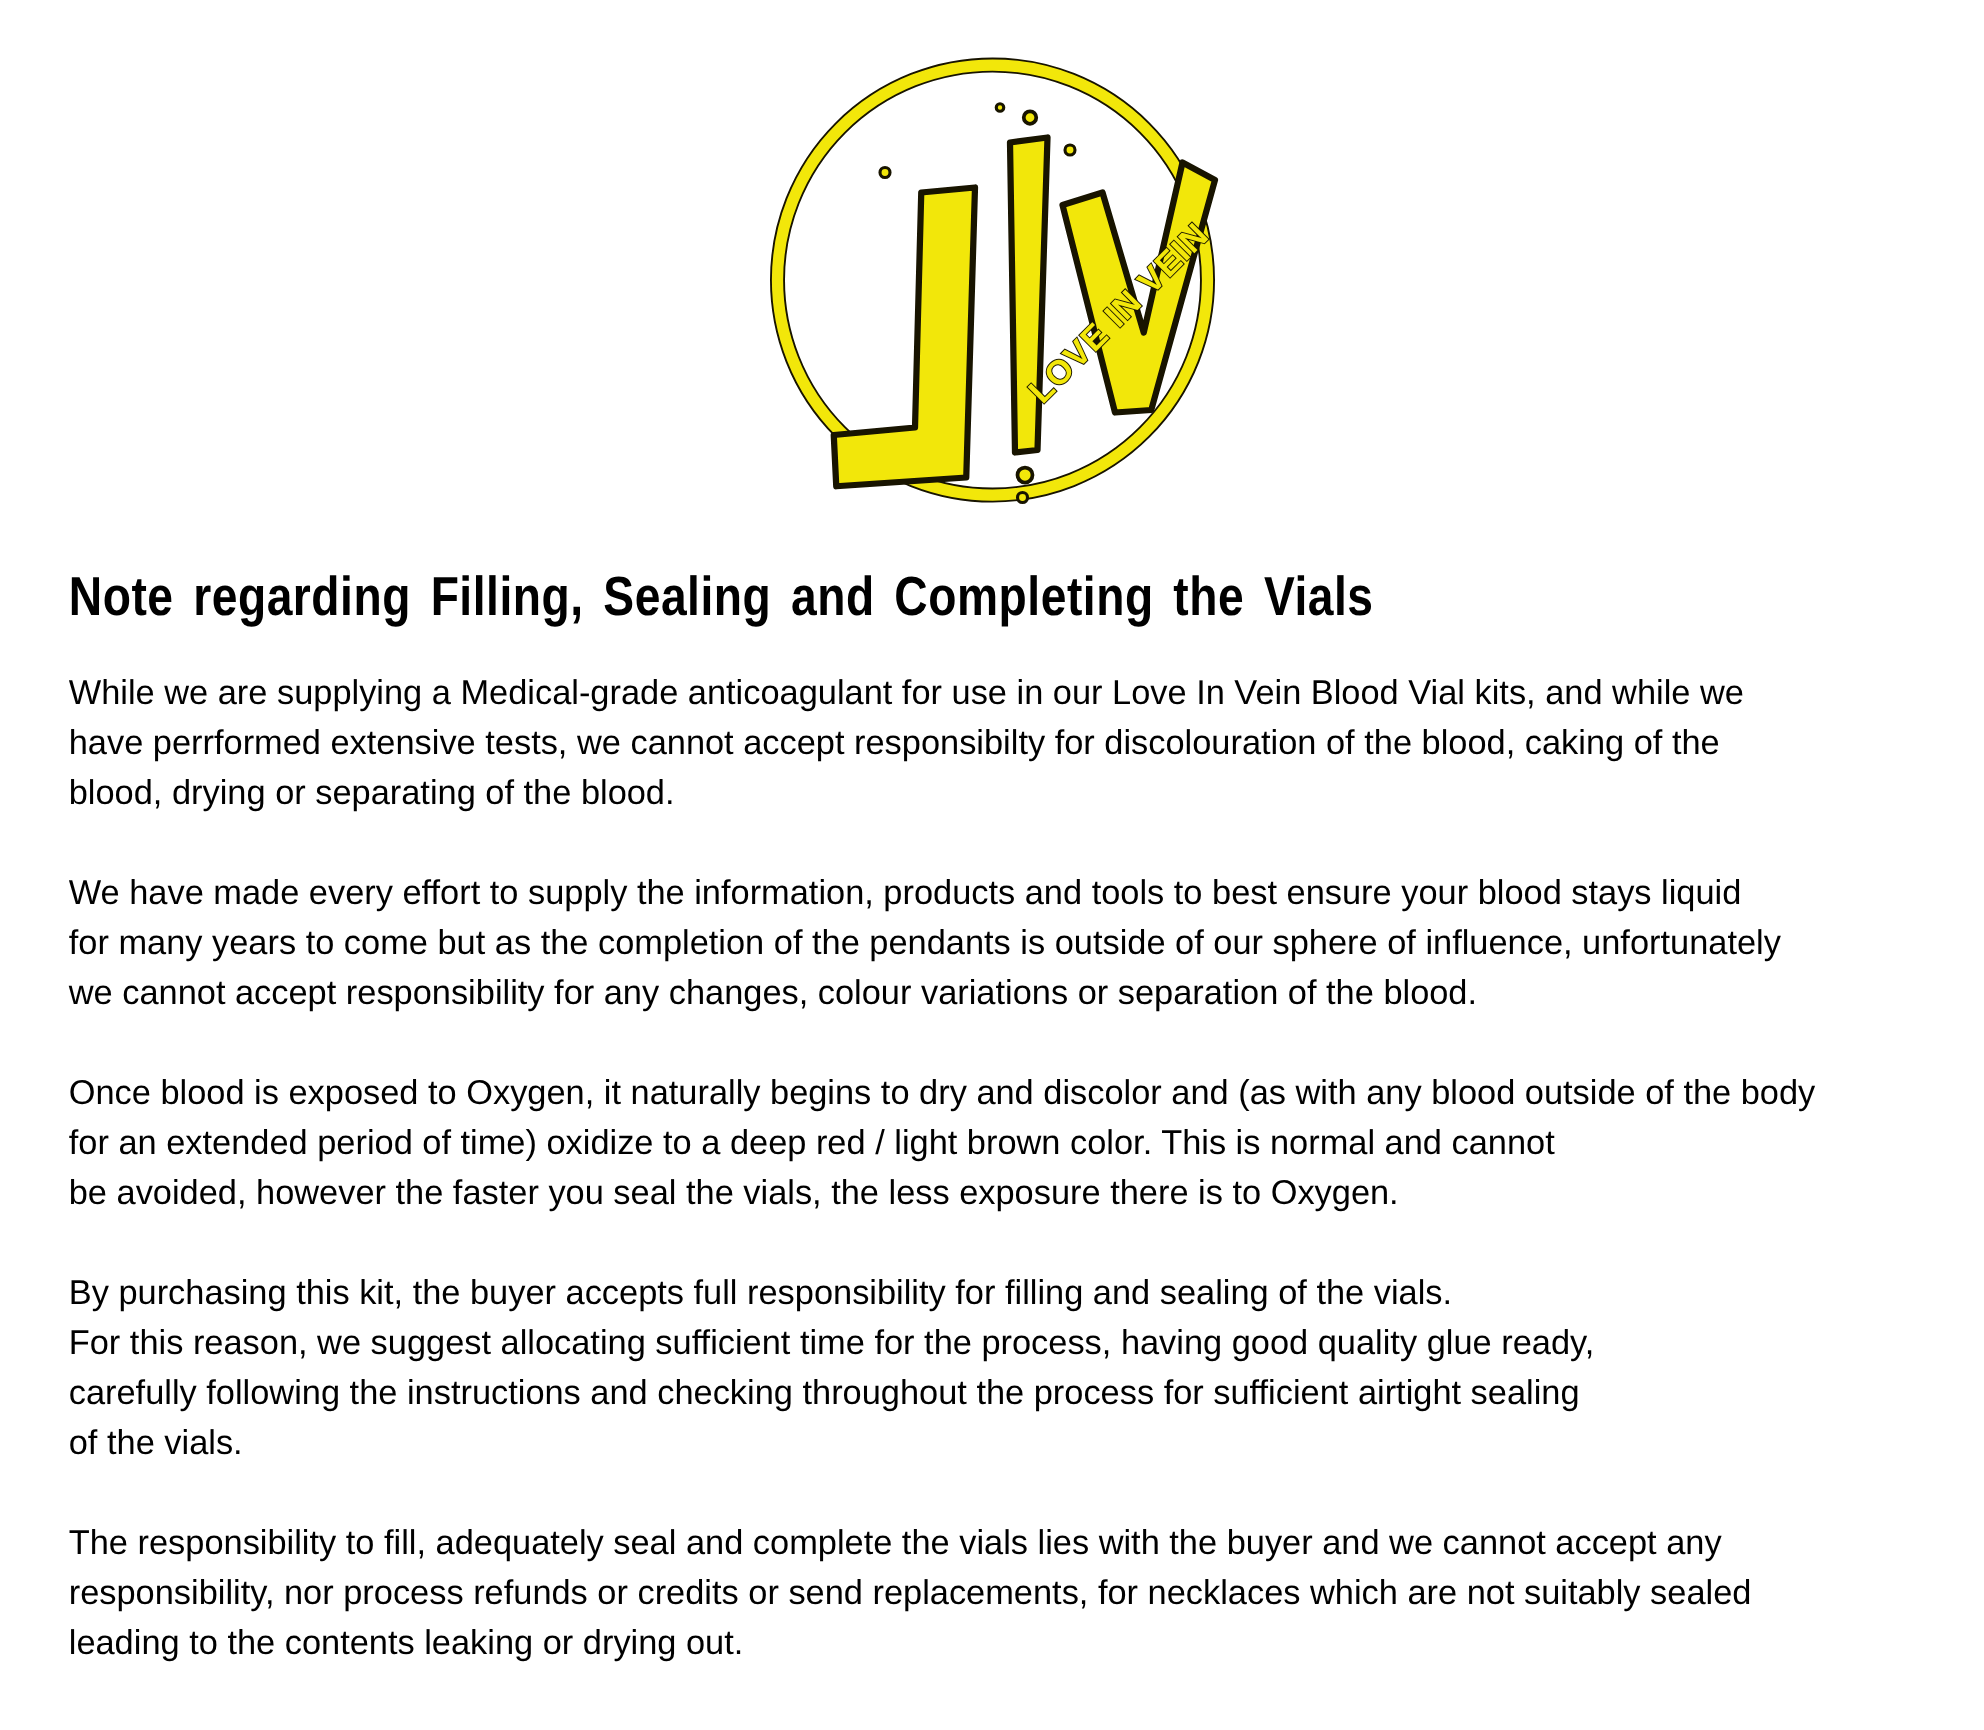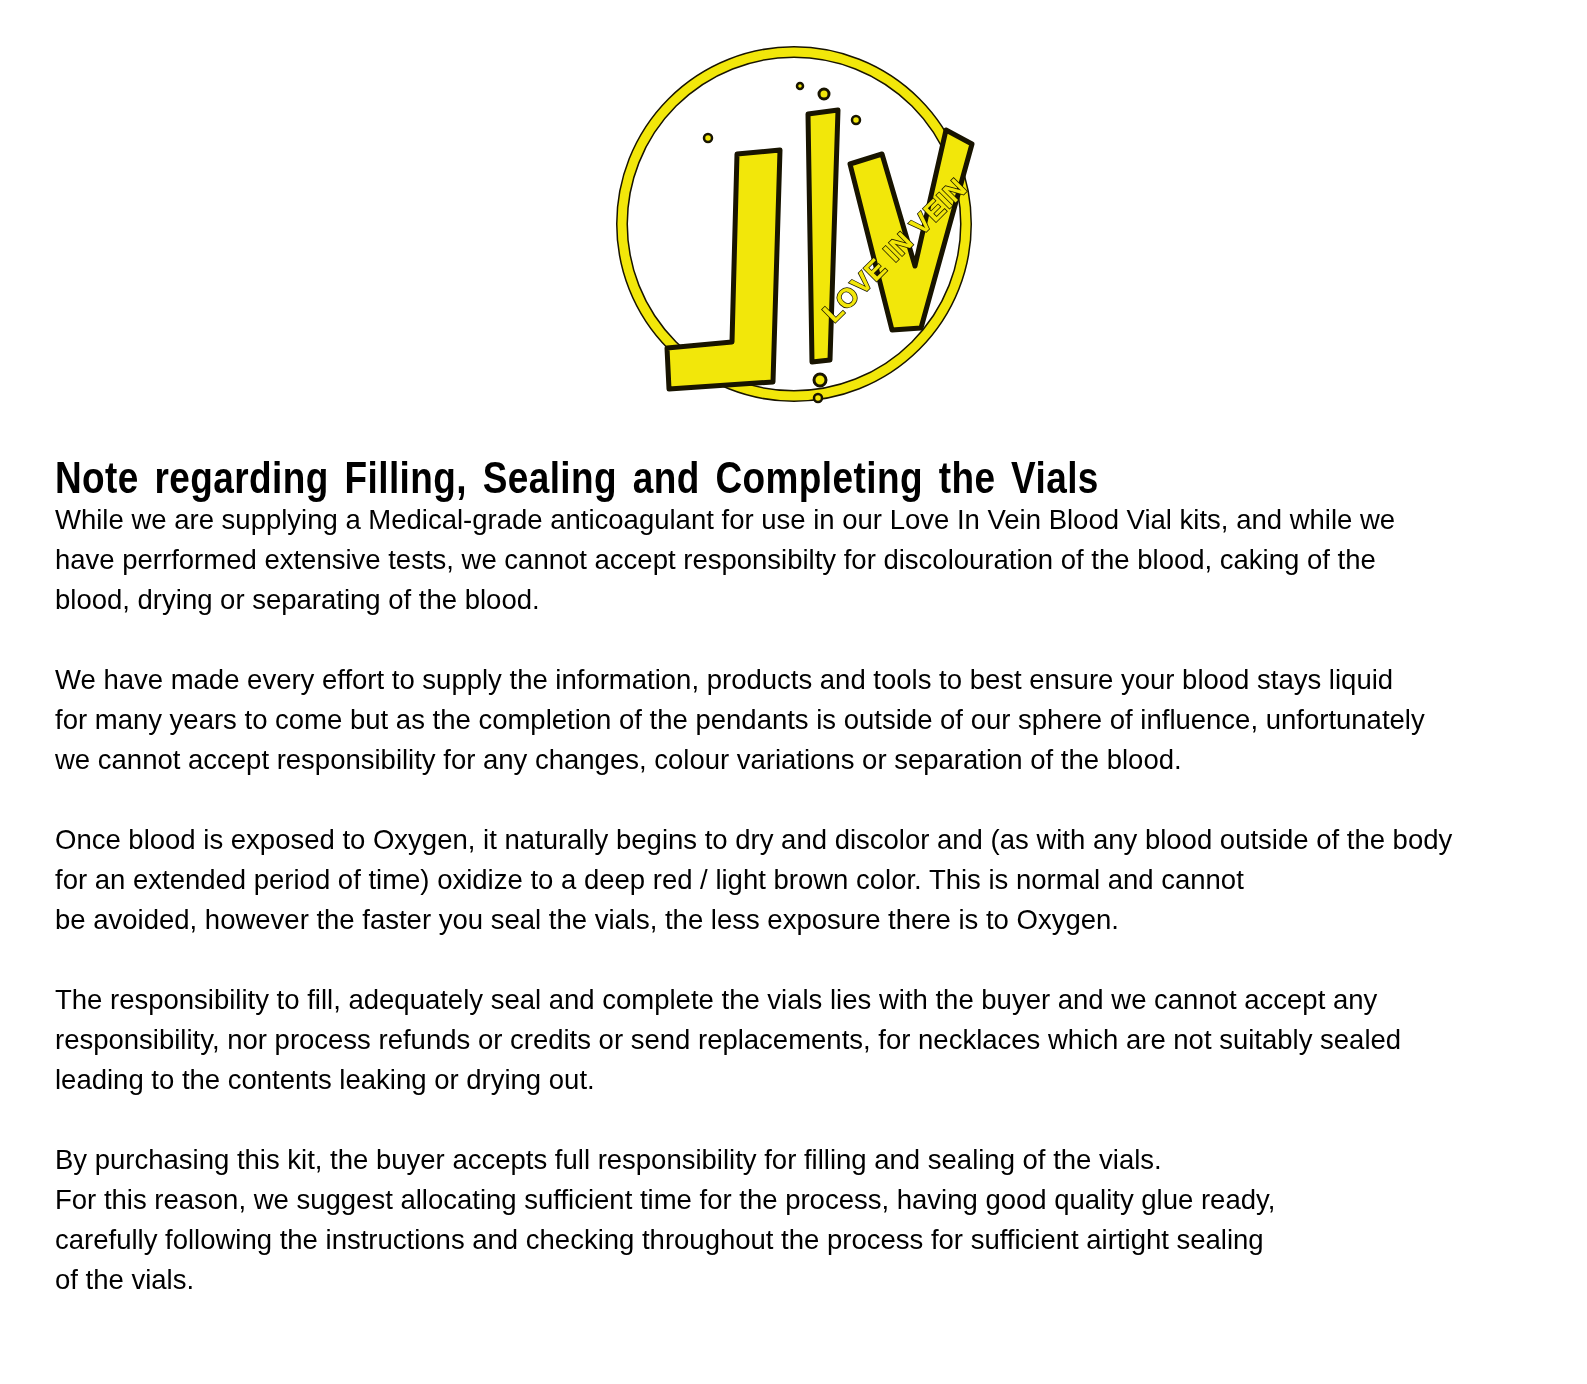--- a/index.html
+++ b/index.html
@@ -33,20 +33,21 @@
     font-size: 44px;
     line-height: 44px;
     font-weight: 700;
     letter-spacing: 0.5px;
     word-spacing: 6px;
     white-space: pre;
     transform: scaleX(0.84);
     transform-origin: 0 0;
   }
   .content {
+    margin-top: 34px;
   }
   .content p.body-paragraph {
     margin: 0 0 40px 55px;
     font-size: 27.5px;
     line-height: 40px;
     letter-spacing: 0px;
     white-space: pre;
   }
 </style>
 </head>
@@ -83,20 +84,20 @@
 <div class="content">
   <p class="body-paragraph">While we are supplying a Medical-grade anticoagulant for use in our Love In Vein Blood Vial kits, and while we
 have perrformed extensive tests, we cannot accept responsibilty for discolouration of the blood, caking of the
 blood, drying or separating of the blood.</p>
   <p class="body-paragraph">We have made every effort to supply the information, products and tools to best ensure your blood stays liquid
 for many years to come but as the completion of the pendants is outside of our sphere of influence, unfortunately
 we cannot accept responsibility for any changes, colour variations or separation of the blood.</p>
   <p class="body-paragraph">Once blood is exposed to Oxygen, it naturally begins to dry and discolor and (as with any blood outside of the body
 for an extended period of time) oxidize to a deep red / light brown color. This is normal and cannot
 be avoided, however the faster you seal the vials, the less exposure there is to Oxygen.</p>
-  <p class="body-paragraph">The responsibility to fill, adequately seal and complete the vials lies with the buyer and we cannot accept any
-responsibility, nor process refunds or credits or send replacements, for necklaces which are not suitably sealed
-leading to the contents leaking or drying out.</p>
   <p class="body-paragraph">By purchasing this kit, the buyer accepts full responsibility for filling and sealing of the vials.
 For this reason, we suggest allocating sufficient time for the process, having good quality glue ready,
 carefully following the instructions and checking throughout the process for sufficient airtight sealing
 of the vials.</p>
+  <p class="body-paragraph">The responsibility to fill, adequately seal and complete the vials lies with the buyer and we cannot accept any
+responsibility, nor process refunds or credits or send replacements, for necklaces which are not suitably sealed
+leading to the contents leaking or drying out.</p>
 </div>
 
 </body></html>

